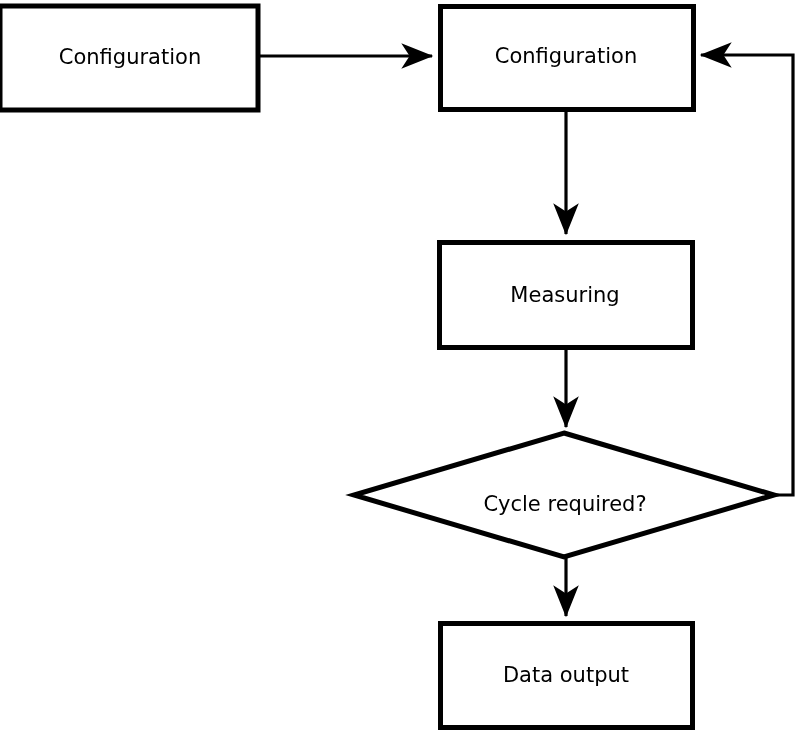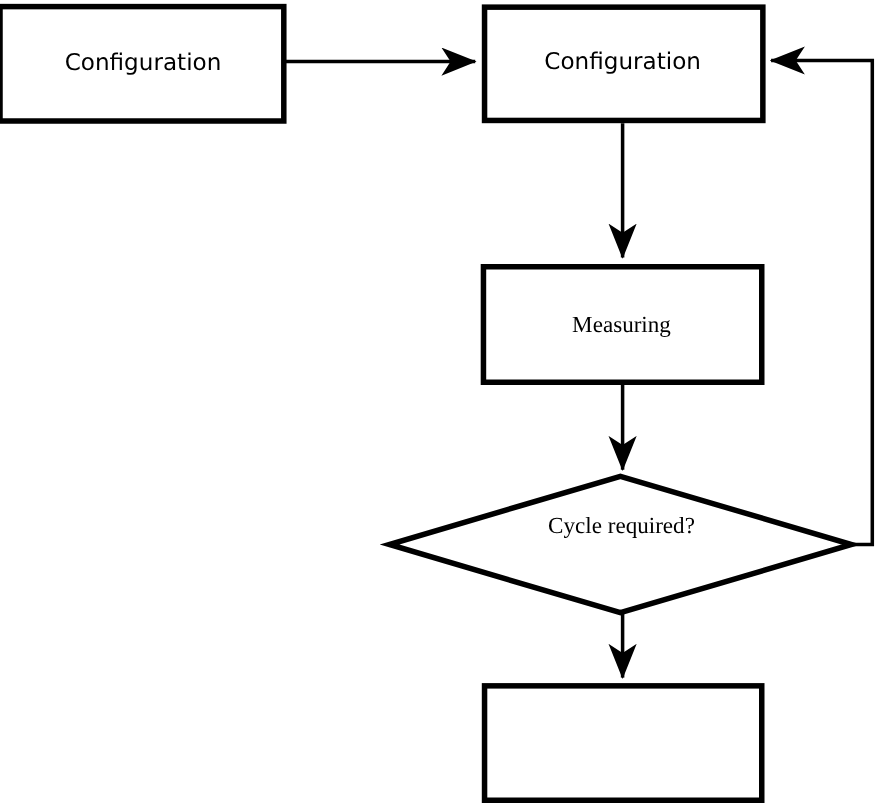--- a/index.html
+++ b/index.html
@@ -66,18 +66,19 @@
 
     <line x1="566" y1="557" x2="566" y2="616" stroke="#000000" stroke-width="3.2" marker-end="url(#arrowhead)"></line>
 
     <path d="M 774,495 L 793,495 L 793,55 L 701,55" fill="none" stroke="#000000" stroke-width="3.2" stroke-linejoin="miter" marker-end="url(#arrowhead)"></path>
   </svg>
 
   <div class="node-label" style="left:130px; top:57px;">Configuration</div>
 
   <div class="node-label" style="left:566px; top:56px;">Configuration</div>
 
-  <div class="node-label" style="left:565px; top:295px;font-family:Liberation Serif, serif;">Measuring</div>
+  <div class="node-label" style="left:565px; top:295px;">Measuring</div>
 
-  <div class="node-label" style="left:565px; top:478px;font-family:Liberation Serif, serif;">Cycle required?</div>
+  <div class="node-label" style="left:565px; top:504px;">Cycle required?</div>
 
+  <div class="node-label" style="left:566px; top:675px;">Data output</div>
 
 </div>
 
 </body></html>

